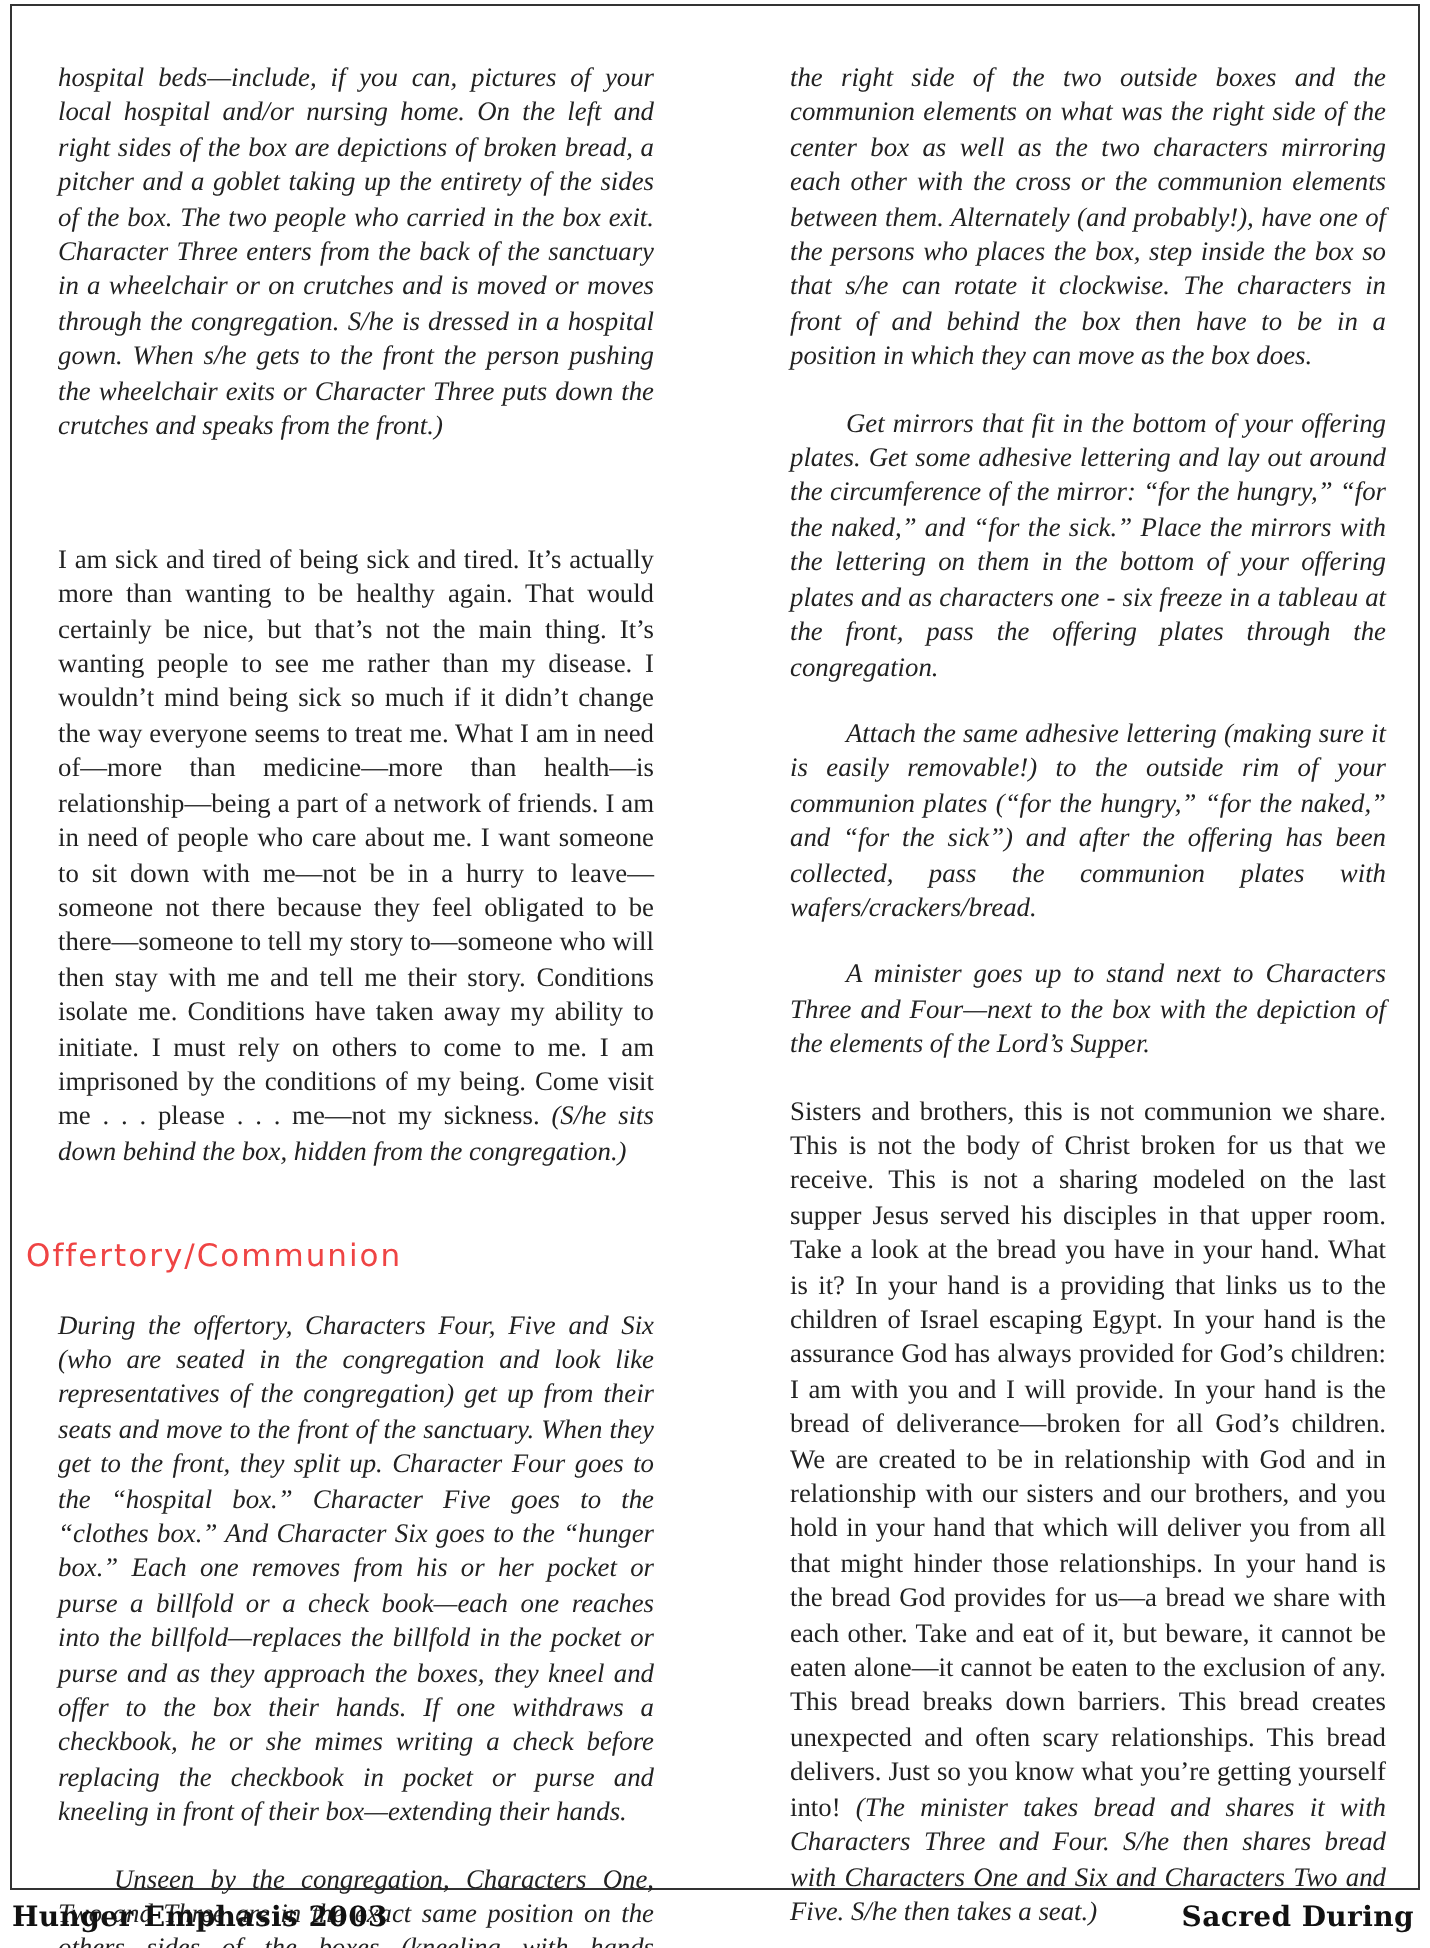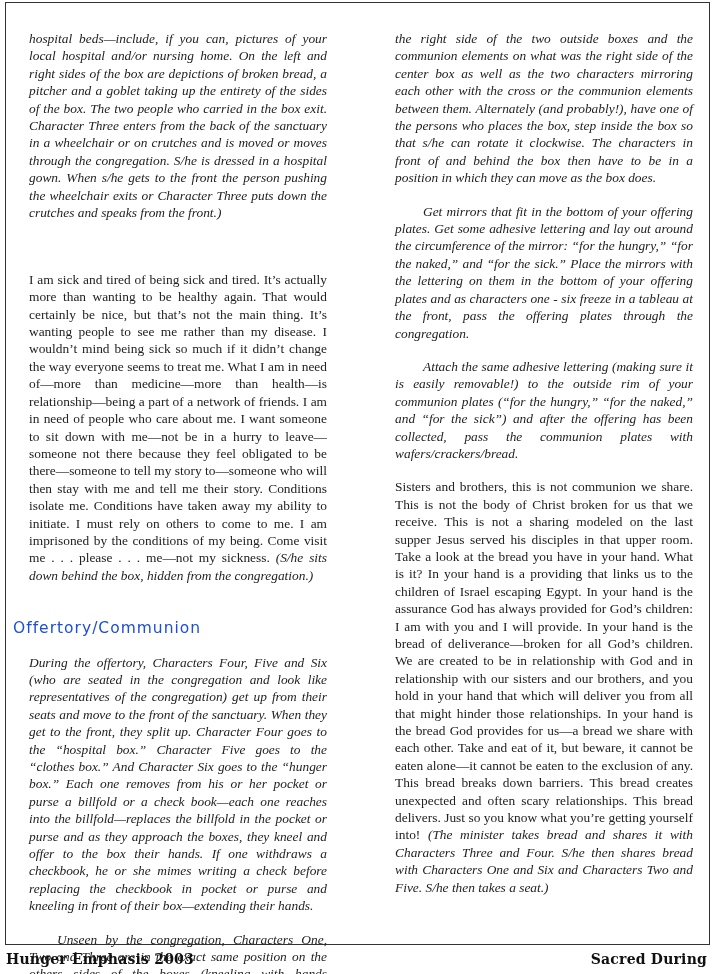--- a/index.html
+++ b/index.html
@@ -10,21 +10,21 @@
     }
     .col { position: absolute; top: 14px; width: 330px; font-family: "Liberation Serif", serif; font-size: 13.4px; line-height: 17.4px; text-align: justify; }
     .col.left { left: 13px; }
     .col.right { left: 379px; top: 14px; }
     .col p { margin: 16px; }
     .it { font-style: italic; }
     .indent { text-indent: 28px; }
     .gap { height: 17.4px; }
     h2 {
       margin: 0; font-family: "DejaVu Sans", sans-serif; font-weight: normal;
-      font-size: 15.5px; letter-spacing: 1px; line-height: 20px; color: #1d4ed8;
+      font-size: 15.5px; letter-spacing: 1px; line-height: 20px; color: #ef4444;
     }
     .footer {
       position: absolute; top: 951px; font-family: "DejaVu Serif", serif; font-weight: bold;
       font-size: 14px; color: #111; letter-spacing: 0.2px;
     }
     .footer.left { left: 6px; }
     .footer.right { right: 8px; }
   </style>
 </head>
 <body>
@@ -38,18 +38,19 @@
   <div class="gap"></div>
   <h2>Offertory/Communion</h2>
   <p class="it">During the offertory, Characters Four, Five and Six (who are seated in the congregation and look like representatives of the congregation) get up from their seats and move to the front of the sanctuary. When they get to the front, they split up. Character Four goes to the “hospital box.” Character Five goes to the “clothes box.” And Character Six goes to the “hunger box.” Each one removes from his or her pocket or purse a billfold or a check book—each one reaches into the billfold—replaces the billfold in the pocket or purse and as they approach the boxes, they kneel and offer to the box their hands. If one withdraws a checkbook, he or she mimes writing a check before replacing the checkbook in pocket or purse and kneeling in front of their box—extending their hands.</p>
   <p class="it indent">Unseen by the congregation, Characters One, Two and Three are in the exact same position on the others sides of the boxes (kneeling with hands extended). Ideally, each of the boxes, and the two characters in front of and behind the box, are positioned on a large equivalent of a lazy susan so they can be turned clockwise to the side such that the congregation sees the crosses on what was</p>
 </div>
 
 <div class="col right">
   <p class="it">the right side of the two outside boxes and the communion elements on what was the right side of the center box as well as the two characters mirroring each other with the cross or the communion elements between them. Alternately (and probably!), have one of the persons who places the box, step inside the box so that s/he can rotate it clockwise. The characters in front of and behind the box then have to be in a position in which they can move as the box does.</p>
   <p class="it indent">Get mirrors that fit in the bottom of your offering plates. Get some adhesive lettering and lay out around the circumference of the mirror: “for the hungry,” “for the naked,” and “for the sick.” Place the mirrors with the lettering on them in the bottom of your offering plates and as characters one - six freeze in a tableau at the front, pass the offering plates through the congregation.</p>
   <p class="it indent">Attach the same adhesive lettering (making sure it is easily removable!) to the outside rim of your communion plates (“for the hungry,” “for the naked,” and “for the sick”) and after the offering has been collected, pass the communion plates with wafers/crackers/bread.</p>
+  <p class="it indent">A minister goes up to stand next to Characters Three and Four—next to the box with the depiction of the elements of the Lord’s Supper.</p>
   <p><span>Sisters and brothers, this is not communion we share. This is not the body of Christ broken for us that we receive. This is not a sharing modeled on the last supper Jesus served his disciples in that upper room. Take a look at the bread you have in your hand. What is it? In your hand is a providing that links us to the children of Israel escaping Egypt. In your hand is the assurance God has always provided for God’s children: I am with you and I will provide. In your hand is the bread of deliverance—broken for all God’s children. We are created to be in relationship with God and in relationship with our sisters and our brothers, and you hold in your hand that which will deliver you from all that might hinder those relationships. In your hand is the bread God provides for us—a bread we share with each other. Take and eat of it, but beware, it cannot be eaten alone—it cannot be eaten to the exclusion of any. This bread breaks down barriers. This bread creates unexpected and often scary relationships. This bread delivers. Just so you know what you’re getting yourself into!</span> <span class="it">(The minister takes bread and shares it with Characters Three and Four. S/he then shares bread with Characters One and Six and Characters Two and Five. S/he then takes a seat.)</span></p>
   <div class="gap"></div>
 </div>
 
 <div class="footer left">Hunger Emphasis 2003</div>
 <div class="footer right">Sacred During</div>
 
 </body></html>

